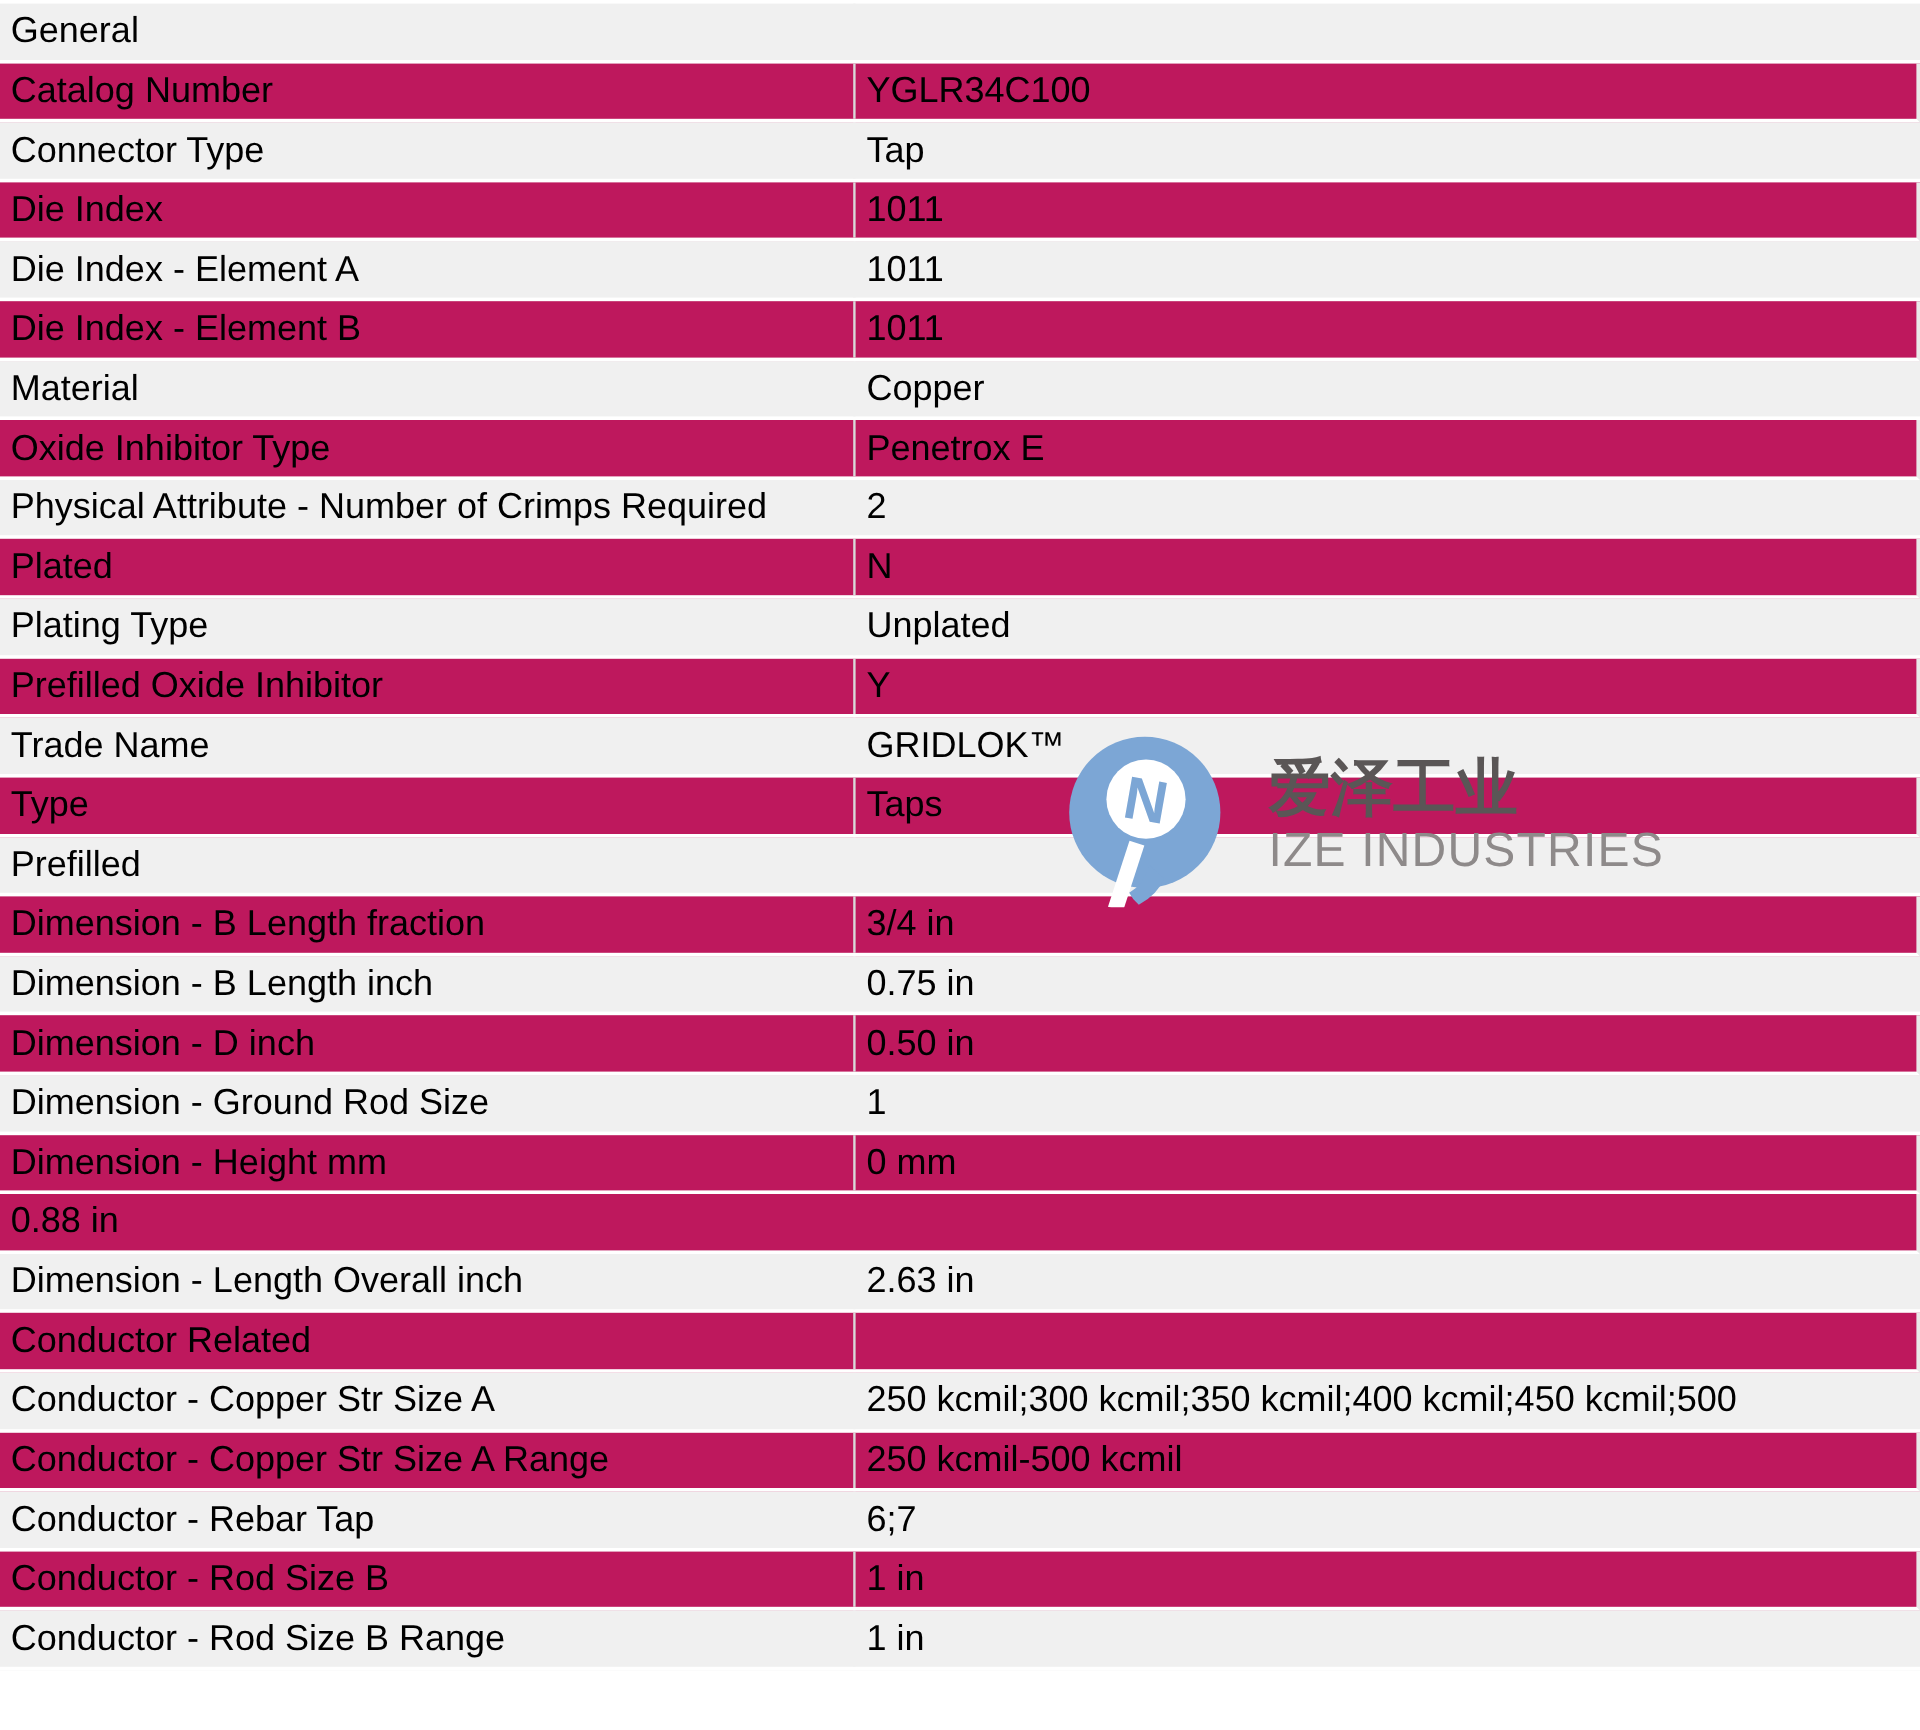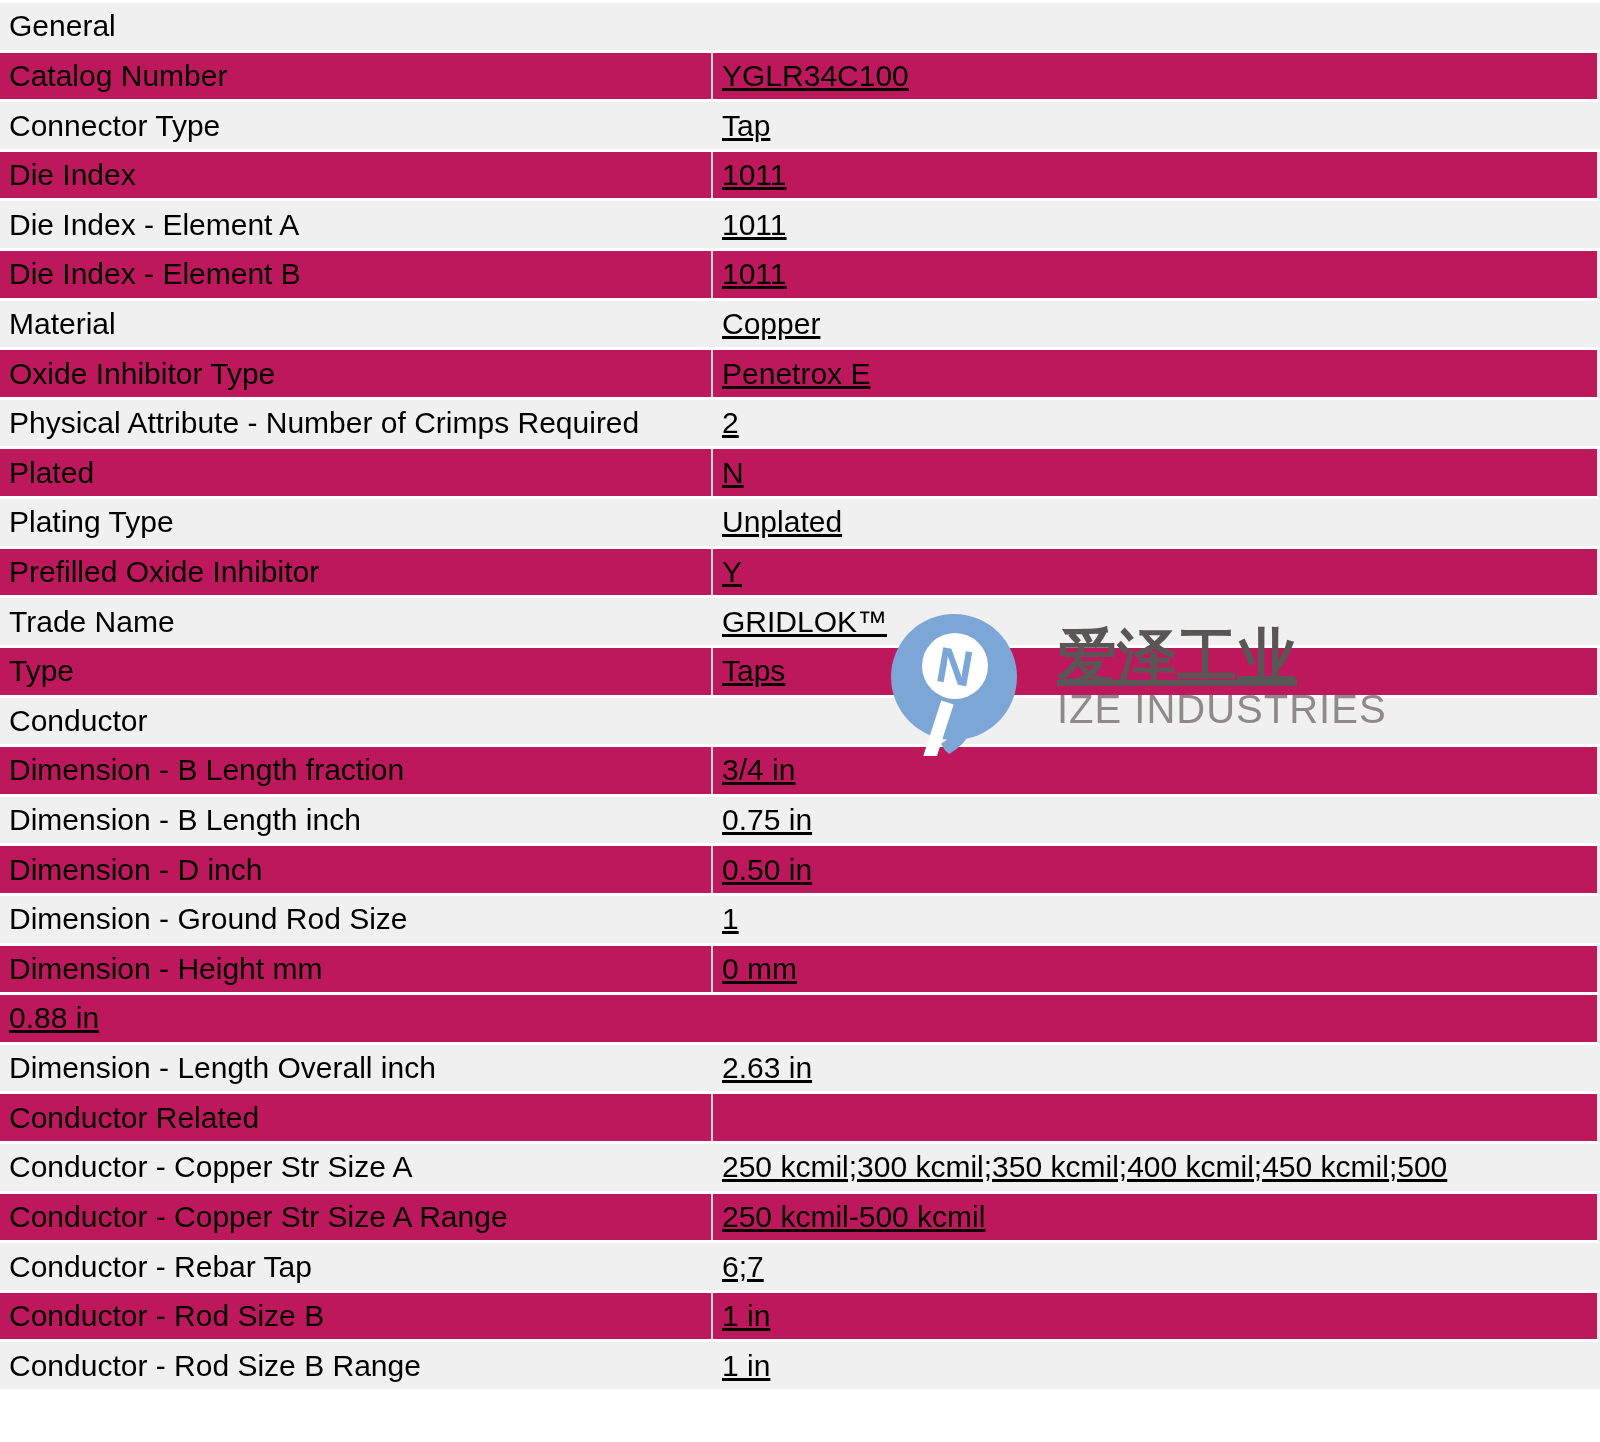--- a/index.html
+++ b/index.html
@@ -35,36 +35,35 @@
     display: flex; align-items: center;
     font-size: 30px; color: var(--text-color, #000);
     white-space: nowrap; overflow: hidden;
   }
   .row.gray .lbl { border-right-color: var(--row-gray, #f0f0f0); text-align: right; }
   .val {
     flex: 1;
     padding-left: 9px;
     display: flex; align-items: center;
     font-size: 30px; color: var(--text-color, #000);
-    white-space: nowrap; overflow: hidden; text-decoration: underline;
+    white-space: nowrap; overflow: hidden;
   }
 
   .watermark {
     position: absolute; left: 889px; top: 611px;
     display: flex; align-items: flex-start;
     pointer-events: none;
   }
   .wm-logo { display: block; }
   .wm-text { margin-left: 36px; padding-top: 20px; }
   .wm-cjk {
-    font-size: 60px; font-weight: bold; line-height: 52px;
+    font-size: 52px; font-weight: bold; line-height: 52px;
     letter-spacing: 0px;
     color: var(--cjk-color, #5a5656);
     white-space: nowrap;
-    text-decoration: underline;
   }
   .wm-latin {
     margin-top: 11px;
     font-size: 40px; line-height: 30px;
     letter-spacing: 1px;
     color: var(--latin-color, #8e8a8a);
     white-space: nowrap;
   }
 </style>
 </head>
@@ -123,21 +122,21 @@
       </div>
       <div class="row gray">
         <div class="lbl">Trade Name</div>
         <div class="val">GRIDLOK™</div>
       </div>
       <div class="row white">
         <div class="lbl">Type</div>
         <div class="val">Taps</div>
       </div>
       <div class="row gray">
-        <div class="lbl">Conductor</div>
+        <div class="lbl">Prefilled</div>
         <div class="val"></div>
       </div>
       <div class="row white">
         <div class="lbl">Dimension - B Length fraction</div>
         <div class="val">3/4 in</div>
       </div>
       <div class="row gray">
         <div class="lbl">Dimension - B Length inch</div>
         <div class="val">0.75 in</div>
       </div>

